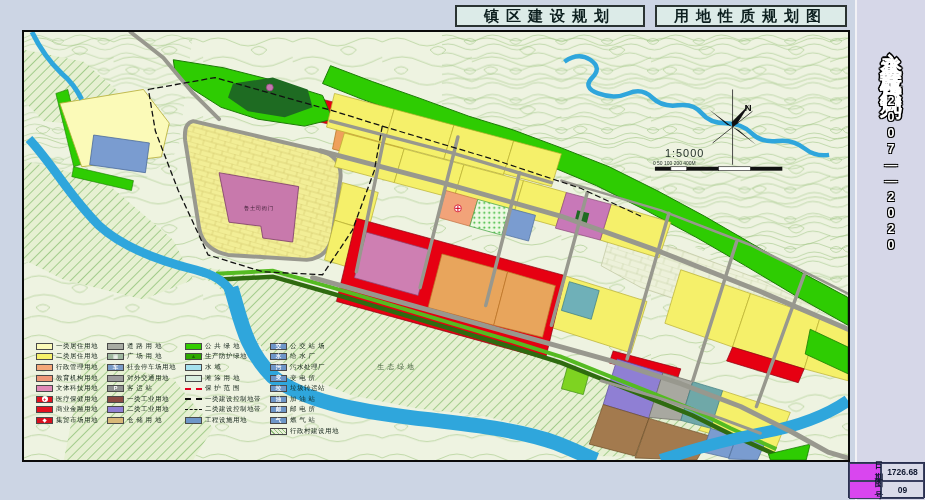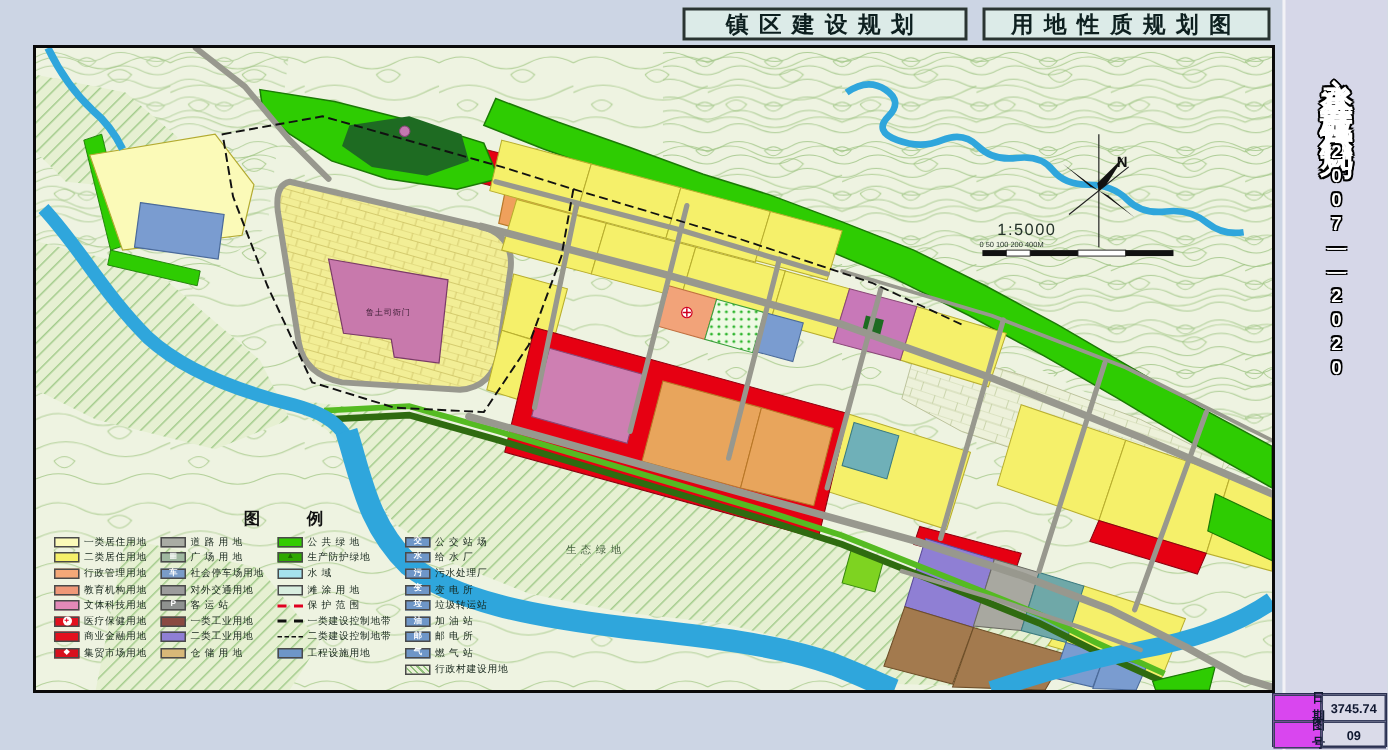--- a/index.html
+++ b/index.html
@@ -238,21 +238,20 @@
         <text x="632" y="134" font-size="5" fill="#24322a">0  50 100      200                  400M</text>
         <rect x="634" y="136" width="16" height="4" fill="#111"></rect>
         <rect x="650" y="136" width="16" height="4" fill="#fff" stroke="#111" stroke-width="0.6"></rect>
         <rect x="666" y="136" width="32" height="4" fill="#111"></rect>
         <rect x="698" y="136" width="32" height="4" fill="#fff" stroke="#111" stroke-width="0.6"></rect>
         <rect x="730" y="136" width="32" height="4" fill="#111"></rect>
       </g>
     </svg>
 
     <div class="legend">
-      <div class="legend-title">图    例</div>
       <div class="legend-cols">
         <div class="lg-col">
             <div class="lg-item">
               <span class="lg-chip" style="background: rgb(251, 250, 184);"></span>
               <span class="lg-label">一类居住用地</span>
             </div>
             <div class="lg-item">
               <span class="lg-chip" style="background: rgb(245, 240, 106);"></span>
               <span class="lg-label">二类居住用地</span>
             </div>
@@ -428,18 +427,18 @@
 
   <div class="sidebar">
     <div class="sb-flow">
       <div class="sb-title">永登县连城镇总体规划</div>
       <div class="sb-period">2007——2020</div>
     </div>
   </div>
 
   <div class="info-table">
     <div class="info-cell lab">日期</div>
-    <div class="info-cell">3745.74</div>
+    <div class="info-cell">1726.68</div>
     <div class="info-cell lab">图号</div>
     <div class="info-cell">09</div>
   </div>
 
 </div>
 
 </body></html>

